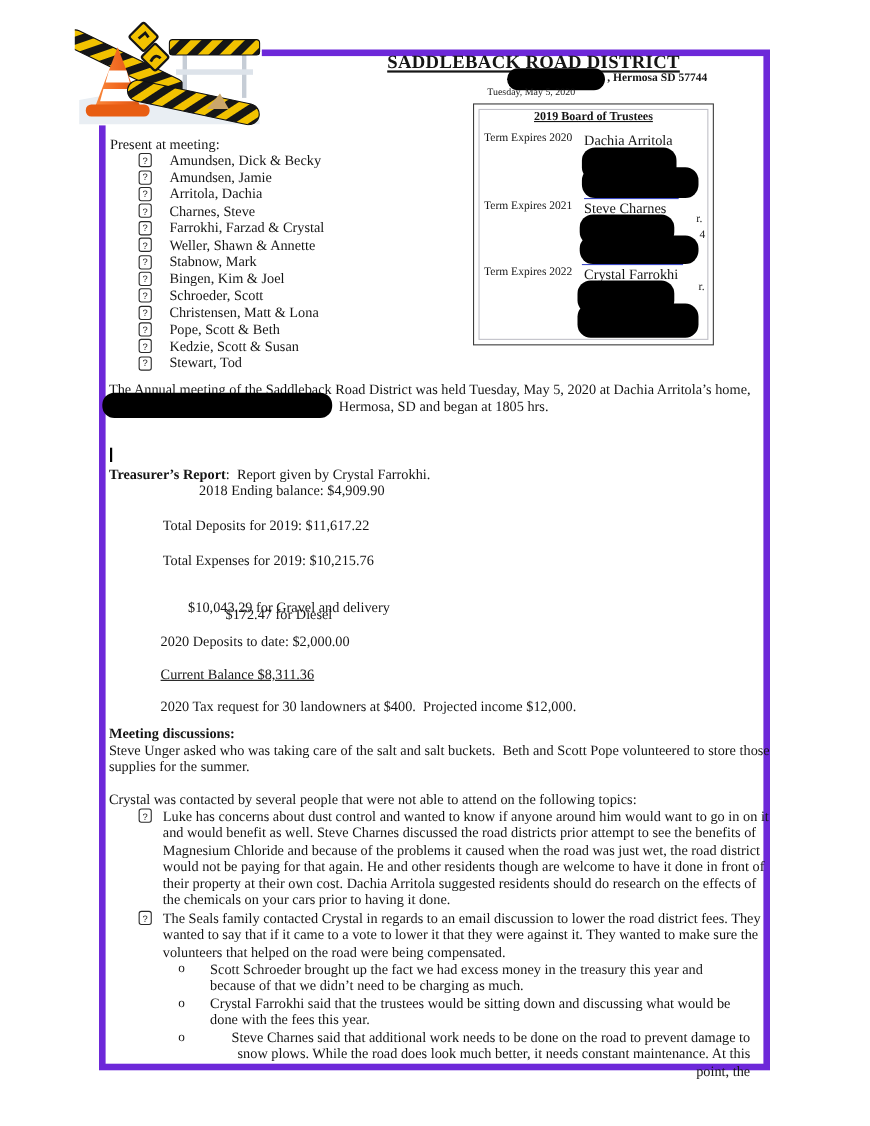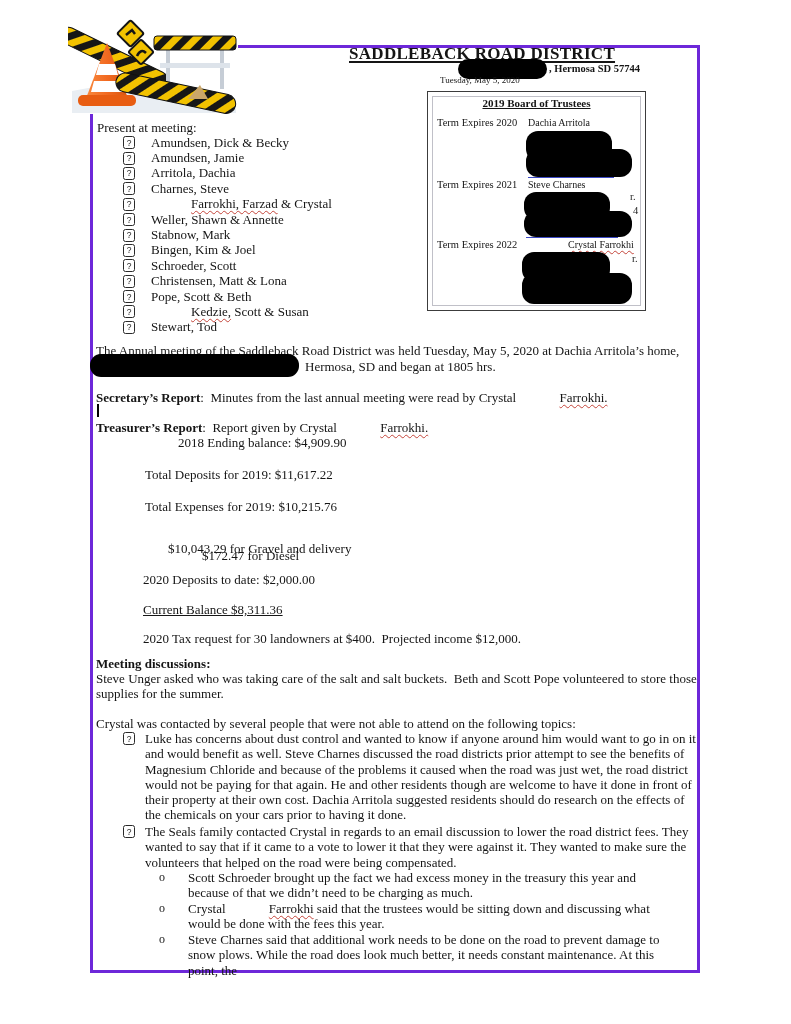--- a/index.html
+++ b/index.html
@@ -2,45 +2,45 @@
 <html><head>
 <meta charset="utf-8">
 <style>
   html,body{margin:0;padding:0;background:#ffffff;}
   body{width:791px;height:1024px;position:relative;overflow:hidden;
        font-family:"Liberation Serif","DejaVu Serif",serif;color:#151515;}
   .stage{position:absolute;inset:0;}
 
   
   .page{position:absolute;left:90px;top:45px;width:610px;height:928px;
-        background:#fff;border:3px solid #6d28d9;box-sizing:border-box;}
+        background:#fff;border:6px solid #6d28d9;box-sizing:border-box;}
 
   .abs{position:absolute;white-space:pre-wrap;}
   .t{white-space:pre-wrap;}
   .b{font-weight:bold;}
-  .sq{text-decoration:underline;text-decoration-style:wavy;
-      text-decoration-color:#c4453b;text-decoration-thickness:1px;text-underline-offset:2px;margin-left:40px;}
+  .sq{text-decoration-style:wavy;
+      text-decoration-color:#c4453b;text-decoration-thickness:1px;text-underline-offset:2px;}
 
   
   .doc-title{position:absolute;left:256px;top:-4px;font-size:17px;font-weight:bold;
              letter-spacing:.3px;text-decoration:underline;text-decoration-thickness:1.5px;
              text-underline-offset:2px;white-space:nowrap;}
   .hdr-redact{position:absolute;left:365px;top:11px;width:89px;height:20px;
               background:#000;border-radius:10px;}
   .hdr-suffix{position:absolute;left:456px;top:15px;font-size:10.5px;white-space:nowrap;font-weight:bold;}
   .hdr-date{position:absolute;left:347px;top:27px;font-size:9px;white-space:nowrap;z-index:0;}
 
   
   .tbox{position:absolute;left:334px;top:43px;width:219px;height:220px;
         border:1px solid #3c3c3c;box-sizing:border-box;background:#fff;}
   .tbox-inner{position:absolute;inset:4px;border:1px solid #c0c0c8;}
   .tbox-title{position:absolute;left:0;top:5px;width:100%;text-align:center;
               font-size:11px;font-weight:bold;text-decoration:underline;}
   .tr-term{position:absolute;left:9px;font-size:10.5px;white-space:nowrap;}
-  .tr-name{position:absolute;left:100px;font-size:10px;white-space:nowrap;}
+  .tr-name{position:absolute;left:100px;font-size:13px;white-space:nowrap;}
   .blob{position:absolute;background:#000;border-radius:12px;}
   .bluline{position:absolute;height:1px;background:#3b49c4;}
   .frag{position:absolute;font-size:10.5px;color:#222;}
 
   
   .present-head{left:4px;top:72px;font-size:13px;}
   .plist{position:absolute;left:30px;top:87px;}
   .pl-item{display:flex;align-items:center;height:15.4px;font-size:13px;}
   .qbox{width:10px;height:11px;border:1px solid #2a2a2a;border-radius:2.5px;
         font-family:"Liberation Sans",sans-serif;font-size:8.5px;line-height:10px;
@@ -154,21 +154,20 @@
       <div class="pl-item">
           <span class="qbox">?</span>
           <span class="t">Stewart, Tod</span>
         </div>
     </div>
 
     <div class="abs body-block" style="left:3px;top:295px;width:606px;">The Annual meeting of the Saddleback Road District was held Tuesday, May 5, 2020 at Dachia Arritola’s home,</div>
     <div class="inline-redact"></div>
     <div class="abs body-block" style="left:212px;top:311px;">Hermosa, SD and began at 1805 hrs.</div>
 
-    <div class="abs body-block" style="left:3px;top:342px;width:606px;"><span class="b">Secretary’s Report</span><span class="t">:  Minutes from the last annual meeting were read by Crystal </span><span class="sq">Farrokhi.</span></div>
     <div class="cursor"></div>
     <div class="abs body-block" style="left:3px;top:372px;width:606px;"><span class="b">Treasurer’s Report</span><span class="t">:  Report given by Crystal </span><span class="sq">Farrokhi.</span></div>
 
     <div class="abs body-block" style="left:85px;top:387px;">2018 Ending balance: $4,909.90</div>
     <div class="abs body-block" style="left:52px;top:419px;">Total Deposits for 2019: $11,617.22</div>
     <div class="abs body-block" style="left:52px;top:451px;">Total Expenses for 2019: $10,215.76</div>
     <div class="abs body-block" style="left:75px;top:500px;margin-left:34px;">$172.47 for Diesel</div>
     <div class="abs body-block" style="left:75px;top:493px;">$10,043.29 for Gravel and delivery</div>
     <div class="abs body-block" style="left:50px;top:524px;text-align:center;">2020 Deposits to date: $2,000.00</div>
     <div class="abs body-block" style="left:50px;top:554px;text-decoration:underline;">Current Balance $8,311.36</div>
@@ -193,21 +192,21 @@
       <span class="t" style="flex:1;">Scott Schroeder brought up the fact we had excess money in the treasury this year and because of that we didn’t need to be charging as much.</span>
     </div>
 
     <div class="abs body-block bullet-row" style="left:66px;top:853px;width:520px;">
       <span class="omark">o</span>
       <span class="t" style="flex:1;"><span>Crystal </span><span class="sq">Farrokhi</span><span> said that the trustees would be sitting down and discussing what would be done with the fees this year.</span></span>
     </div>
 
     <div class="abs body-block bullet-row" style="left:66px;top:884px;width:520px;">
       <span class="omark">o</span>
-      <span class="t" style="flex:1;">Steve Charnes said that additional work needs to be done on the road to prevent damage to snow plows. While the road does look much better, it needs constant maintenance. At this point, the</span>
+      <span class="t" style="flex:1;text-align:right;">Steve Charnes said that additional work needs to be done on the road to prevent damage to snow plows. While the road does look much better, it needs constant maintenance. At this point, the</span>
     </div>
 
   </div>
 
   <div class="clipart">
     <svg width="170" height="101" viewBox="0 0 170 101" xmlns="http://www.w3.org/2000/svg">
       <defs>
         <pattern id="stp" width="14" height="14" patternUnits="userSpaceOnUse" patternTransform="rotate(45)">
           <rect width="14" height="14" fill="#f2c200"></rect>
           <rect width="7" height="14" fill="#161616"></rect>

